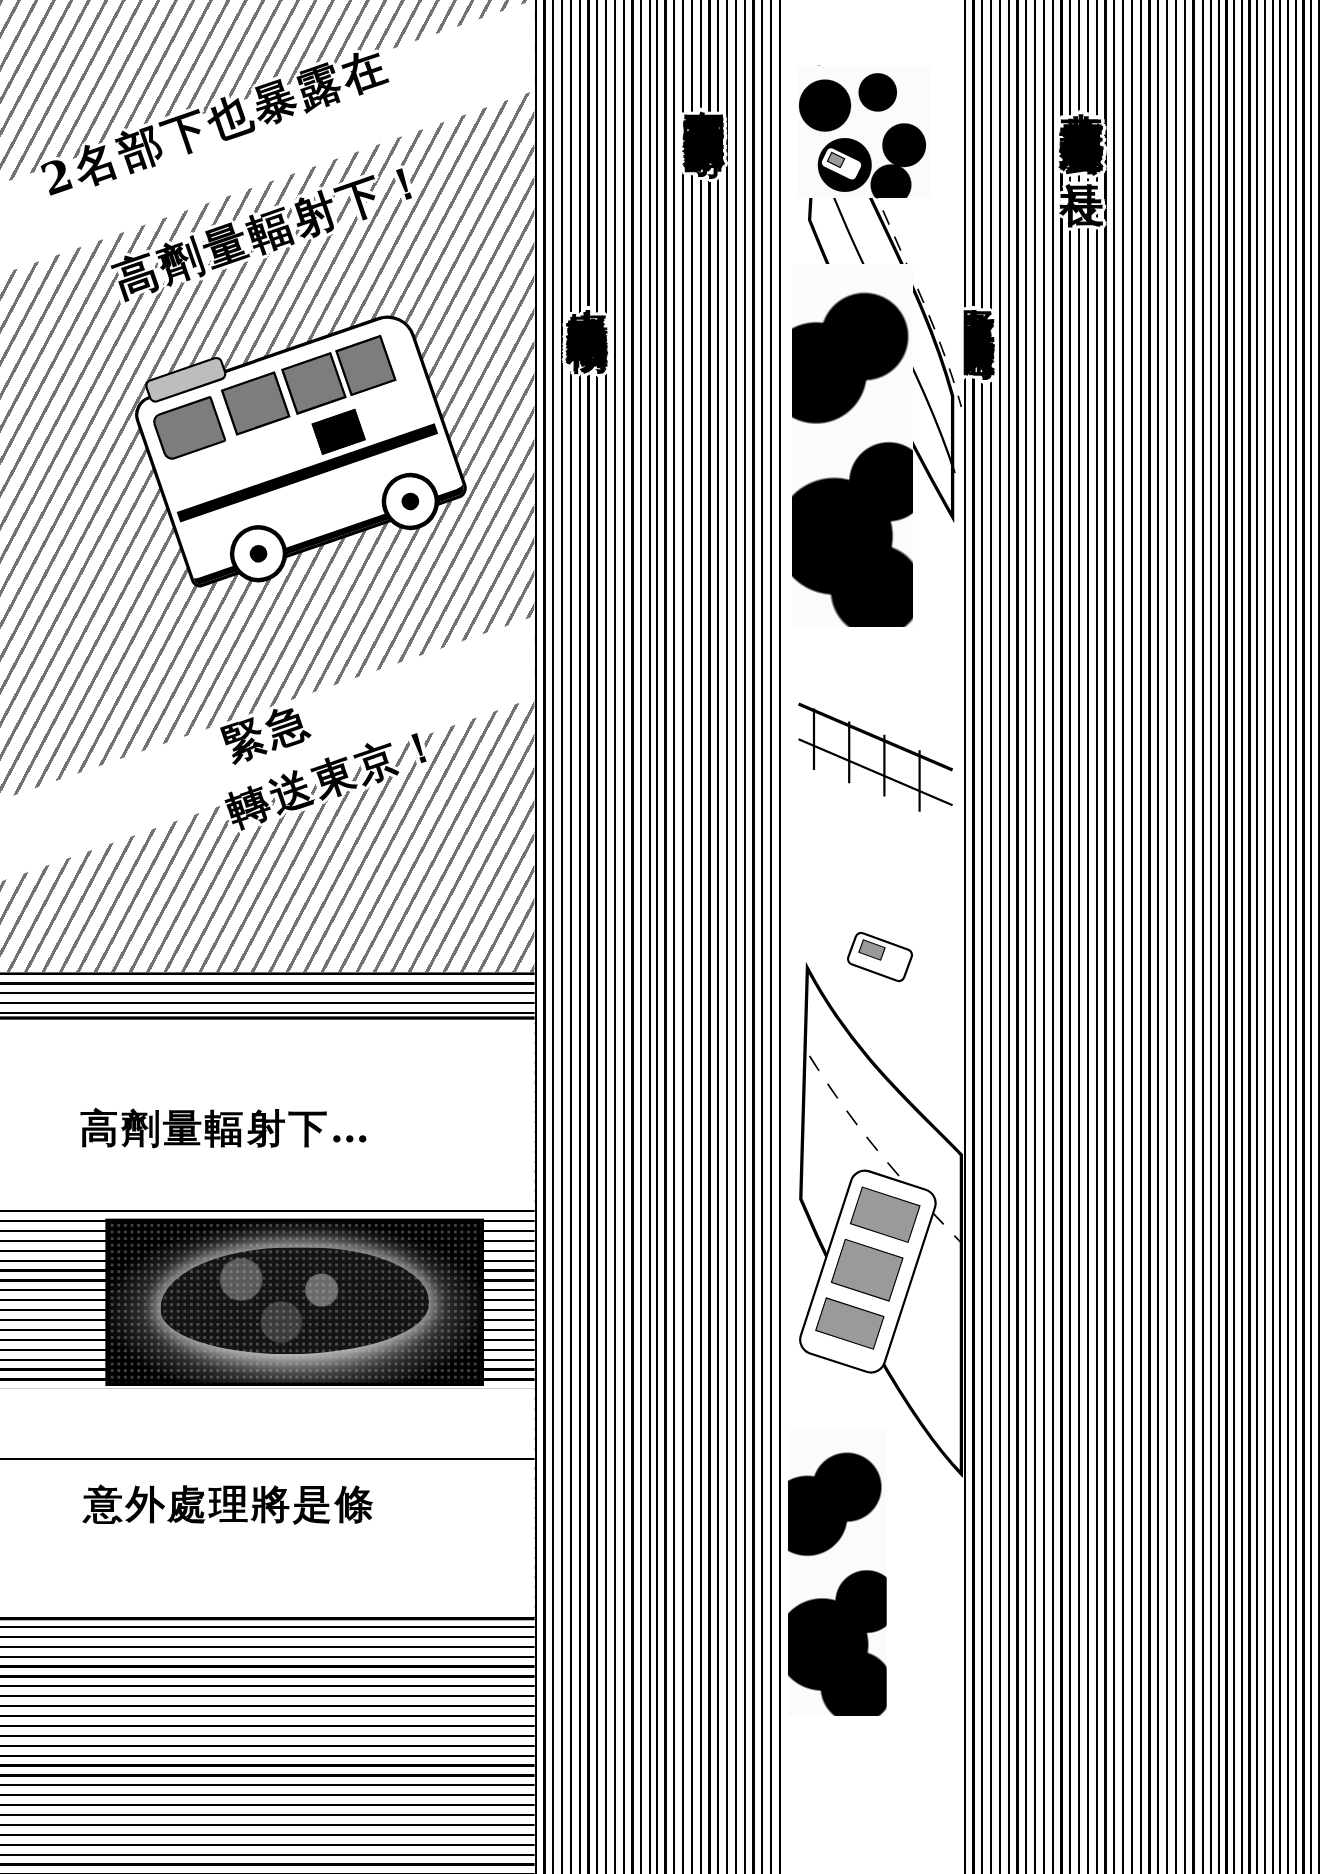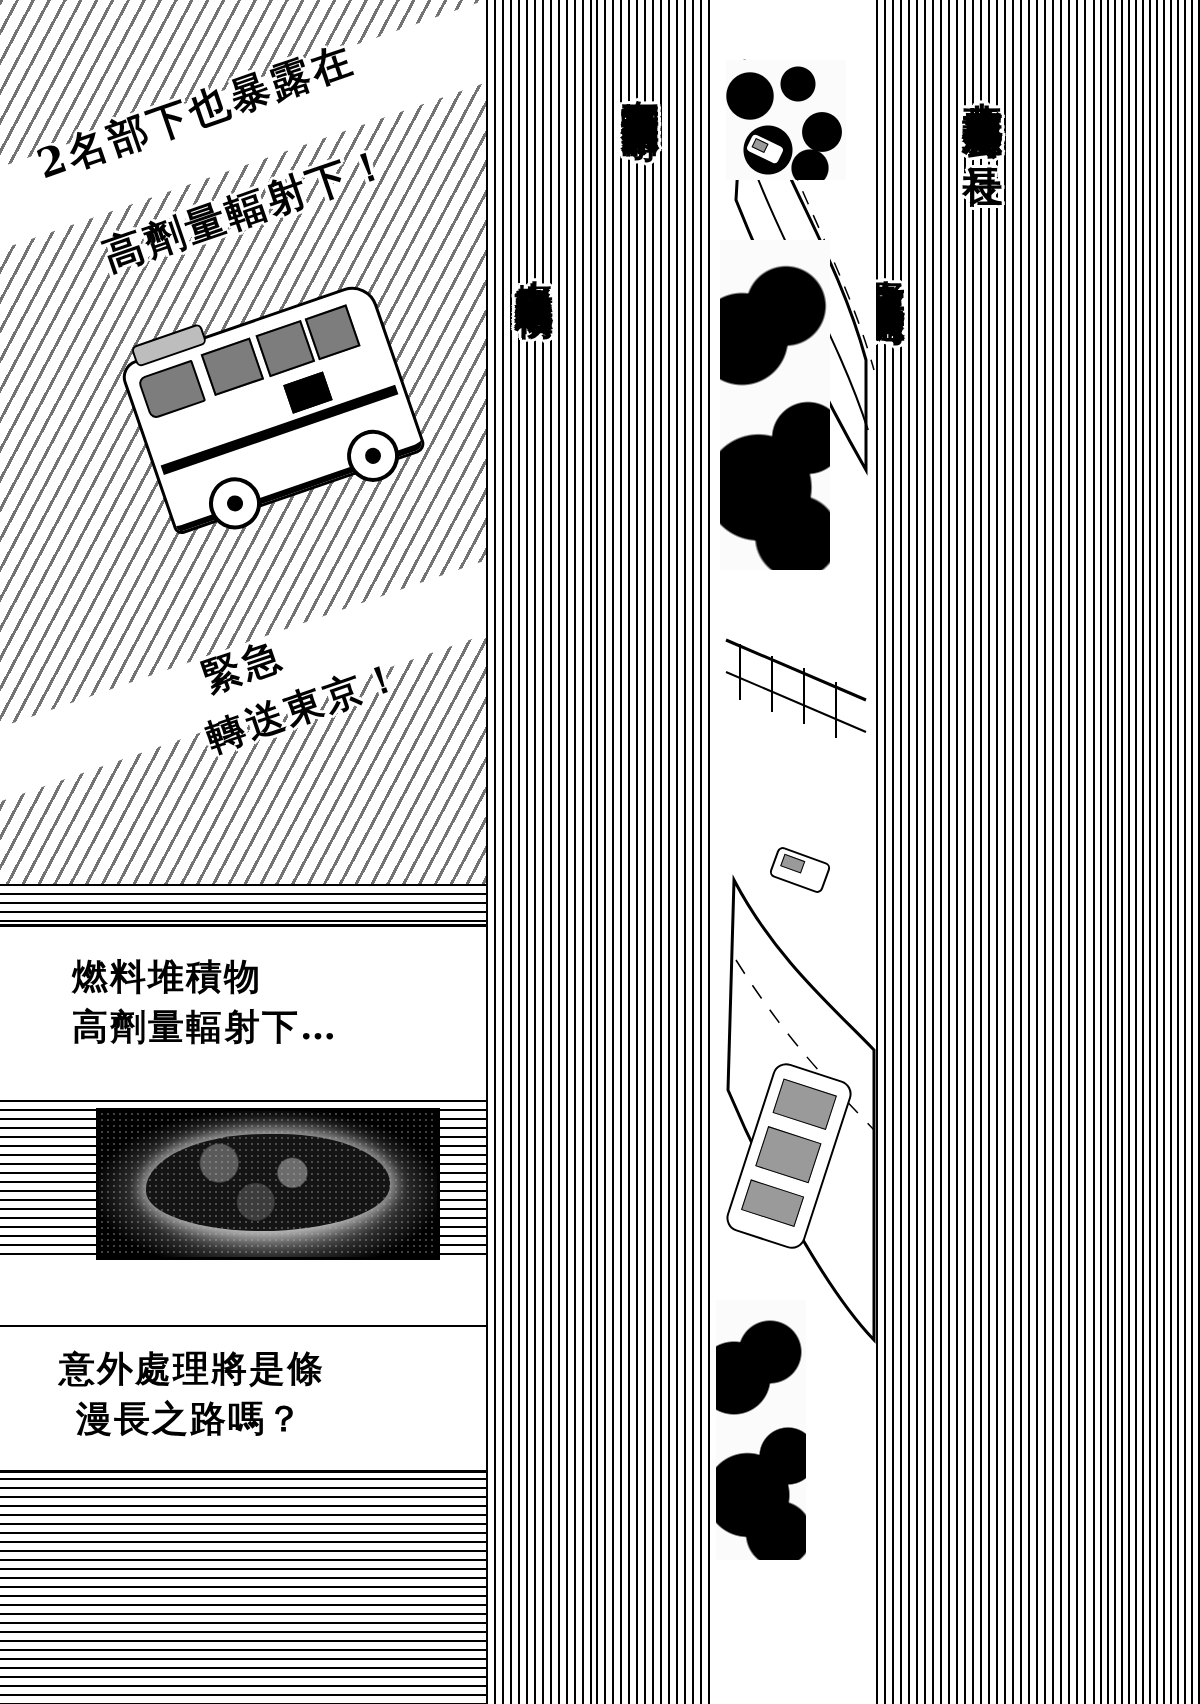--- a/index.html
+++ b/index.html
@@ -247,25 +247,23 @@
   <div class="panel hatch-h" style="left:0;top:884px;width:486px;height:820px;
               background-image:repeating-linear-gradient(180deg,#000 0px,#000 2px,#fff 2px,#fff 9px);"></div>
 
   <div style="position:absolute;left:0;top:928px;width:486px;height:170px;background:#fff;"></div>
   <div style="position:absolute;left:0;top:1262px;width:486px;height:60px;background:#fff;"></div>
   <div style="position:absolute;left:0;top:1330px;width:486px;height:140px;background:#fff;"></div>
 
   <div class="divider" style="left:0;top:924px;width:486px;height:3px;"></div>
   <div class="divider" style="left:0;top:1470px;width:486px;height:3px;"></div>
 
-  <div class="htext" style="left:72px;top:952px;font-size:36px;">燃料堆積物</div>
   <div class="htext" style="left:72px;top:1002px;font-size:36px;">高劑量輻射下…</div>
 
   <div class="panel" id="panel-debris">
     <div class="debris-glow"></div>
     <div class="debris-lump"></div>
     <div class="debris-speck"></div>
   </div>
 
-  <div class="htext" style="left:59px;top:1344px;font-size:36px;text-align:right;">意外處理將是條</div>
-  <div class="htext" style="left:76px;top:1394px;font-size:36px;">漫長之路嗎？</div>
+  <div class="htext" style="left:76px;top:1344px;font-size:36px;text-align:right;">意外處理將是條</div>
 
 </div>
 
 </body></html>

